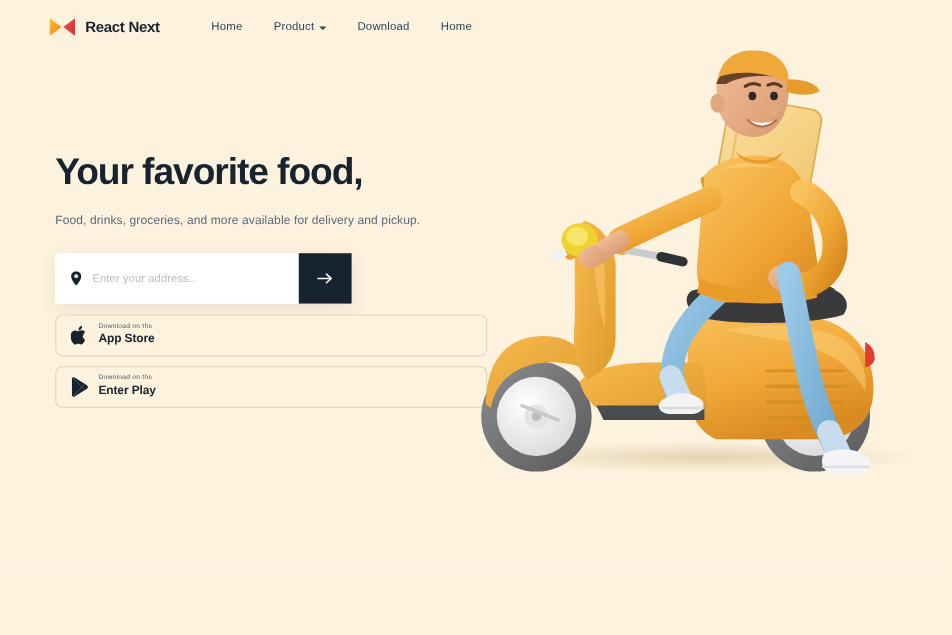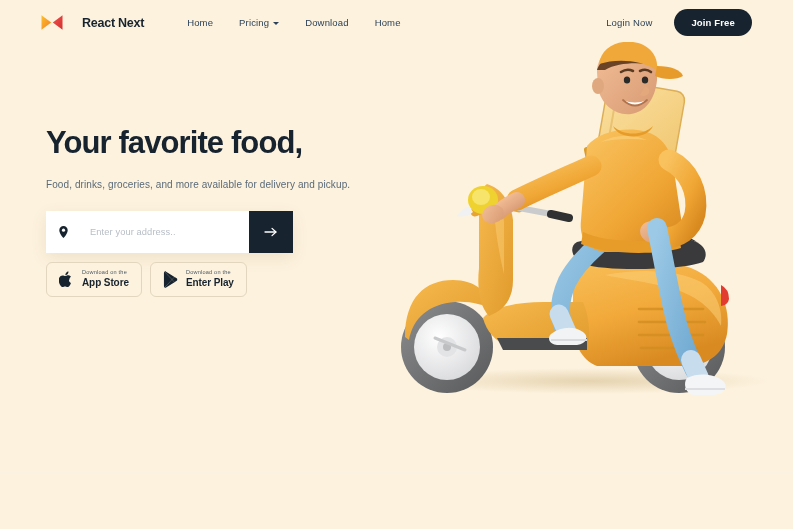--- a/index.html
+++ b/index.html
@@ -14,21 +14,21 @@
     -webkit-font-smoothing:antialiased;
   }
   .page { position:relative; width:793px; height:529px; background:#FDF2DE; overflow:hidden; }
 
   
   .navbar {
     position:absolute; top:0; left:0; width:793px; height:45px;
     display:flex; align-items:center; padding:0 41px;
     z-index:30;
   }
-  .brand { display:flex; align-items:center; gap:19px; cursor:pointer; }
+  .brand { display:flex; align-items:center; gap:8px; cursor:pointer; }
   .brand-mark { width:22px; height:17px; display:block; }
   .brand-name {
     font-size:12.5px; font-weight:bold; letter-spacing:-0.25px; color:#17232E;
     white-space:nowrap;
   }
   .nav-links {
     display:flex; align-items:flex-end; gap:26px;
     margin-left:43px;
   }
   .nav-link {
@@ -68,40 +68,40 @@
   }
 
   
   .search-row {
     margin-top:21px; display:flex; align-items:stretch;
     width:247px; height:42px;
     box-shadow:0 5px 16px rgba(110,85,40,0.10);
   }
   .search-field {
     flex:1; background:#FFFFFF; display:flex; align-items:center;
-    gap:22px; padding:0 13px;
+    gap:9px; padding:0 13px;
   }
   .pin-icon { width:9px; height:12px; flex:0 0 auto; display:block; }
   .addr-input {
     border:none; outline:none; background:transparent;
     font-family:"Liberation Sans", sans-serif;
     font-size:9.3px; color:#17232E; width:100%; letter-spacing:0.1px;
   }
   .addr-input::placeholder { color:#B7BEC6; }
   .search-go {
     width:44px; background:#17232E; border:none; cursor:pointer;
     display:flex; align-items:center; justify-content:center; flex:0 0 auto;
   }
   .arrow-icon { width:14px; height:12px; display:block; }
 
   
   .apps-label {
     margin-top:18px; font-size:8.2px; color:#7B8793; letter-spacing:0.15px;
   }
-  .badges { margin-top:9px; display:flex; gap:8px; }
+  .badges { margin-top:9px; display:flex; gap:8px;flex-direction:column; }
   .badge {
     display:flex; align-items:center; gap:8px;
     border:1px solid #E2D6BE; border-radius:6px;
     background:#FDF2DE; padding:7px 12px; cursor:pointer; height:35px;
   }
   .badge-glyph { width:15px; height:17px; flex:0 0 auto; display:block; }
   .badge-text { display:flex; flex-direction:column; justify-content:center; line-height:1; }
   .badge-small { font-size:5.6px; color:#4D5A66; letter-spacing:0.2px; margin-bottom:2.5px; }
   .badge-big { font-size:10px; font-weight:bold; color:#17232E; letter-spacing:-0.1px; white-space:nowrap; }
 
@@ -145,35 +145,31 @@
         <path d="M21.5 1.2 L11.8 8.5 L21.5 15.8 Z" fill="url(#lgR)"></path>
       </svg>
       <span class="brand-name">React Next</span>
     </div>
 
     <div class="nav-links">
       <span class="nav-link">
         <span>Home</span>
       </span>
       <span class="nav-link">
-        <span>Pricing</span>
+        <span>Product</span>
         <i class="caret"></i>
       </span>
       <span class="nav-link">
         <span>Download</span>
       </span>
       <span class="nav-link">
         <span>Home</span>
       </span>
     </div>
 
-    <div class="nav-right">
-      <span class="login-link">Login Now</span>
-      <button class="join-btn">Join Free</button>
-    </div>
   </nav>
 
   <section class="hero">
 
     <div class="hero-copy">
       <h1 class="headline">
         <span>Your favorite food,</span><br>
       </h1>
 
       <p class="subhead">Food, drinks, groceries, and more available for delivery and pickup.</p>

